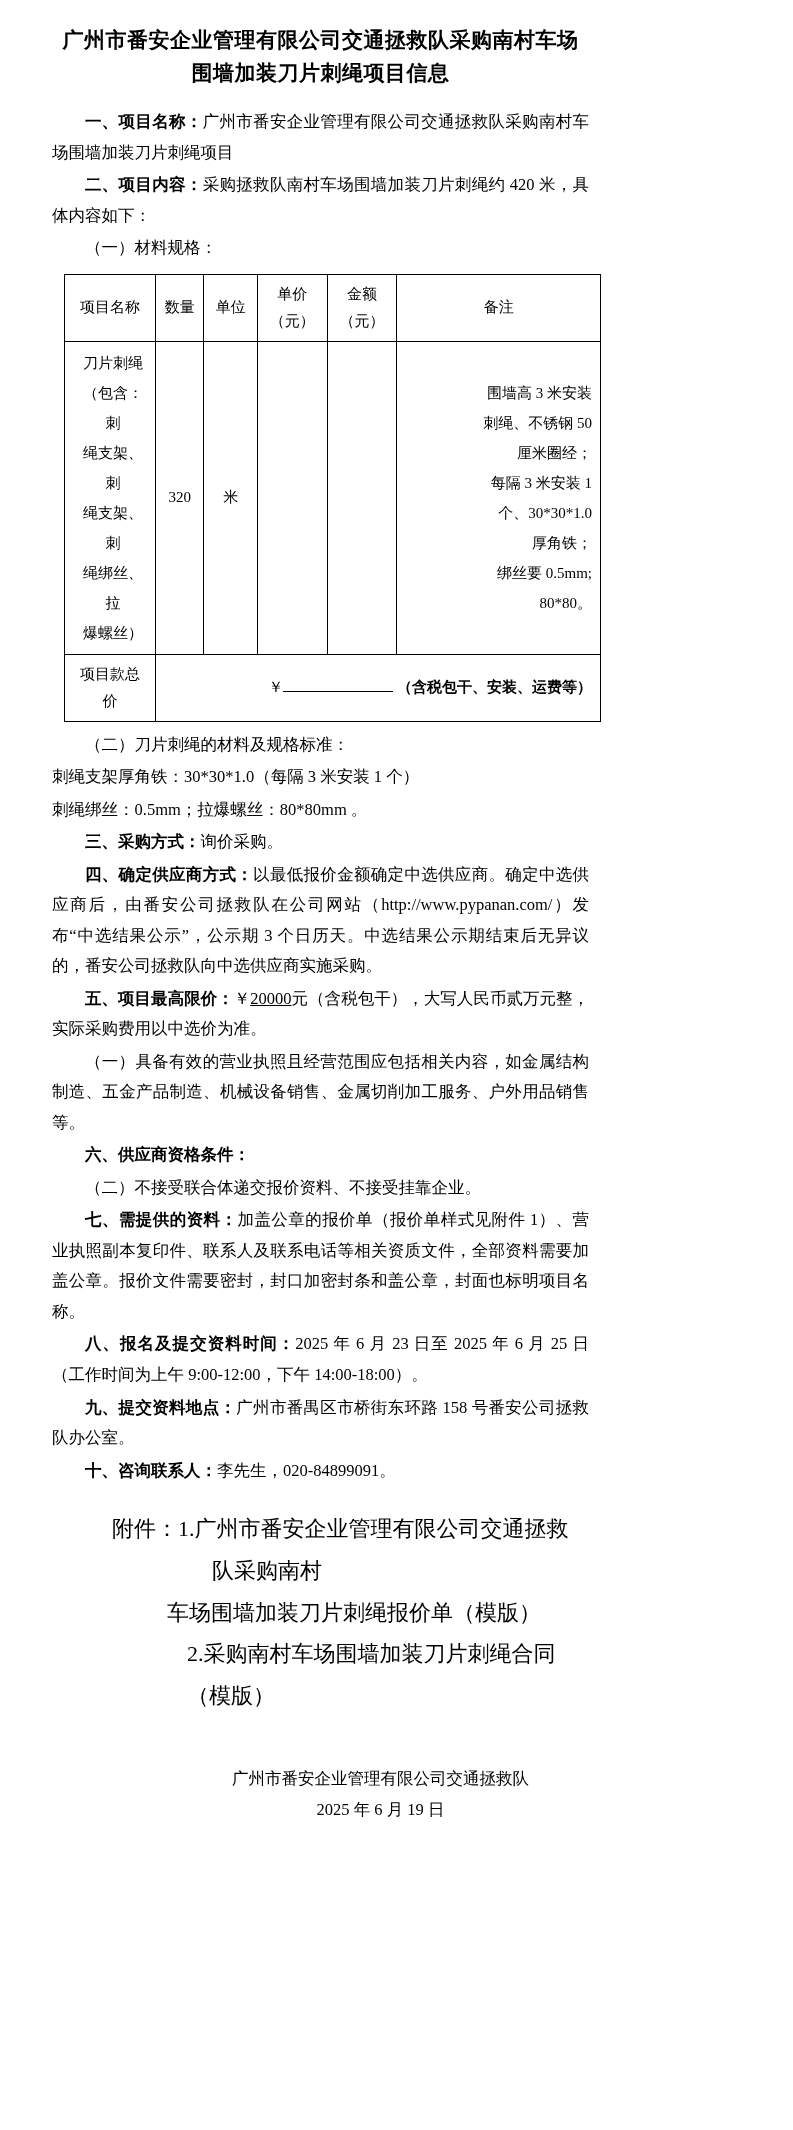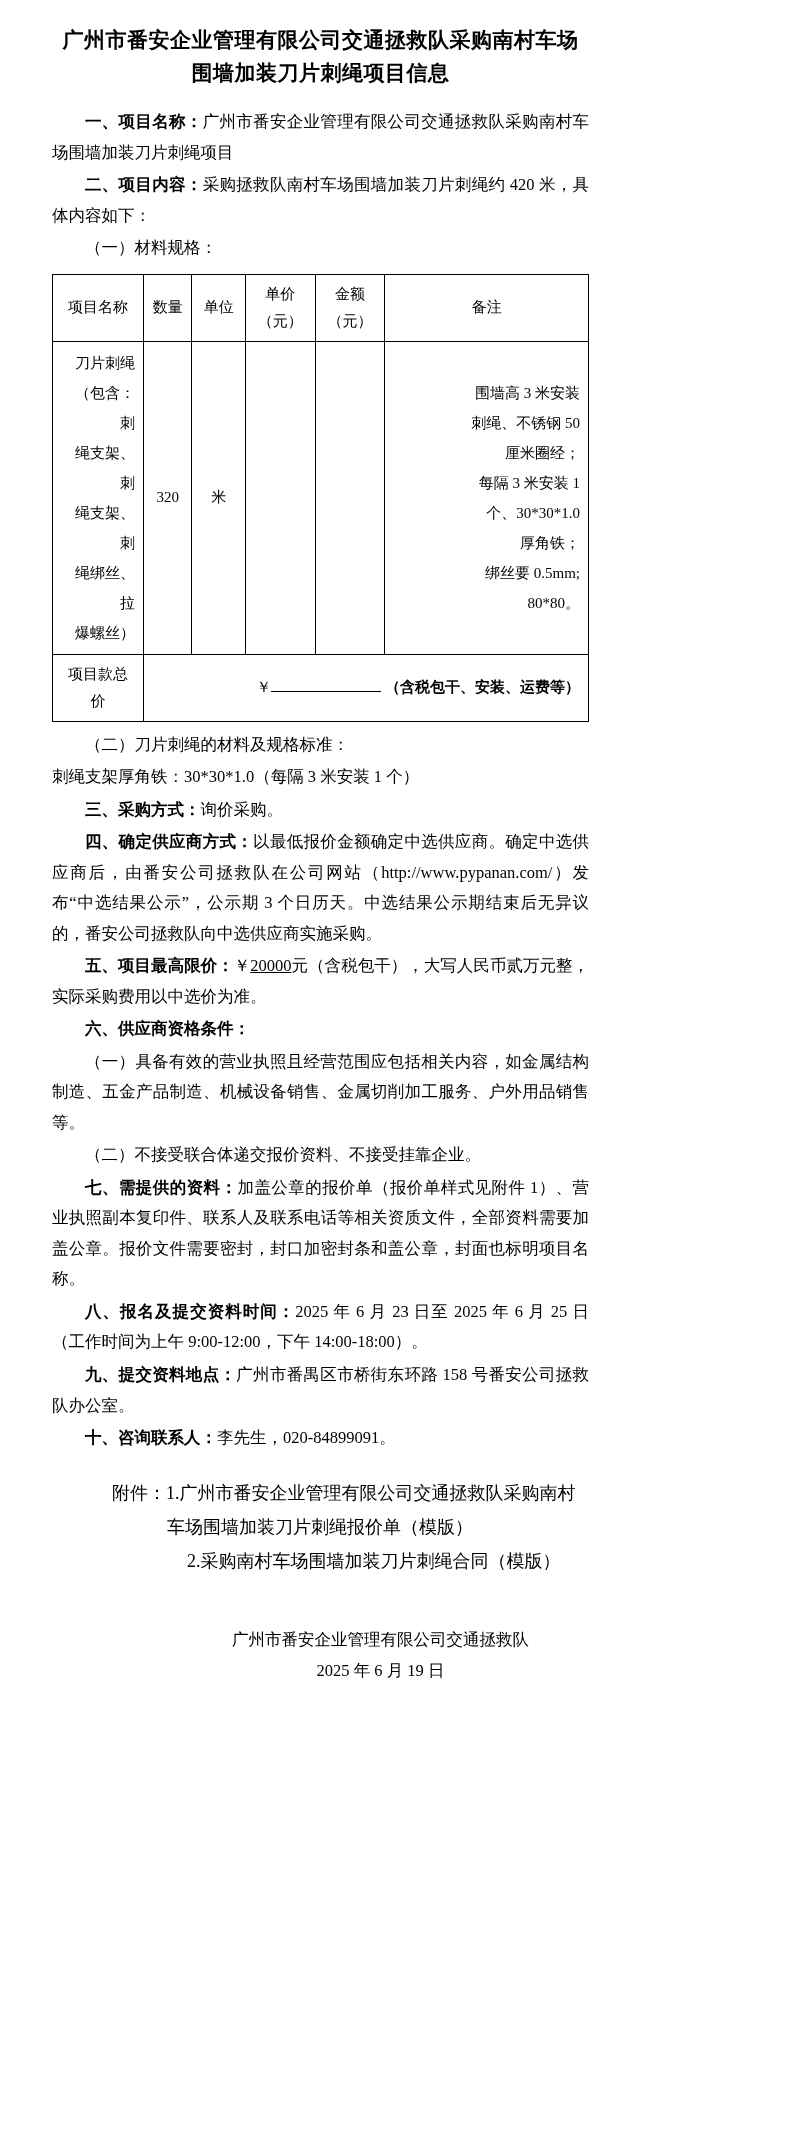--- a/index.html
+++ b/index.html
@@ -40,58 +40,58 @@
     text-decoration: underline;
   }
   .blank-line {
     display: inline-block;
     min-width: 110px;
     border-bottom: 1px solid #000;
   }
   table.mat {
     border-collapse: collapse;
     width: 100%;
-    margin: 10px 0 8px 0;
+    margin: 10px 0 8px 12px;
     table-layout: fixed;
   }
   table.mat th, table.mat td {
     border: 1px solid #000;
     font-size: 15px;
     line-height: 1.8;
     padding: 6px 8px;
     vertical-align: middle;
     text-align: center;
     font-weight: normal;
   }
   table.mat td.cell-desc {
     text-align: right;
     line-height: 2.0;
   }
   table.mat td.cell-name {
-    text-align: right;
+    text-align: center;
     line-height: 2.0;
     padding-left: 14px;
   }
   .col-name { width: 17%; }
   .col-qty  { width: 9%; }
   .col-unit { width: 10%; }
   .col-price{ width: 13%; }
   .col-amt  { width: 13%; }
   .col-note { width: 38%; }
   .th-two-line { line-height: 1.7; }
   .total-row td.total-label {
     text-align: center;
   }
   .total-row td.total-value {
     text-align: right;
     padding-left: 18px;
   }
   .spacer-md { height: 20px; }
   .attach {
-    font-size: 18px;
+    font-size: 22px;
     line-height: 1.9;
     margin: 0;
   }
   .attach-1 { text-indent: 0; padding-left: 160px; text-indent: -100px; }
   .attach-line2 { padding-left: 115px; }
   .attach-2 { padding-left: 135px; }
   .sign {
     font-size: 16.5px;
     line-height: 1.9;
     text-align: center;
@@ -170,29 +170,30 @@
         <td class="total-label">项目款总价</td>
         <td class="total-value" colspan="5">
           <span>￥</span><span class="blank-line"></span>&nbsp;<span class="bold">（含税包干、安装、运费等）</span>
         </td>
       </tr>
     </tbody>
   </table>
 
   <p class="para indent2">（二）刀片刺绳的材料及规格标准：</p>
   <p class="para">刺绳支架厚角铁：30*30*1.0（每隔 3 米安装 1 个）</p>
+  <p class="para">刺绳绑丝：0.5mm；拉爆螺丝：80*80mm 。</p>
 
   <p class="para indent2"><span class="bold">三、采购方式：</span><span>询价采购。</span></p>
 
   <p class="para indent2"><span class="bold">四、确定供应商方式：</span><span>以最低报价金额确定中选供应商。确定中选供应商后，由番安公司拯救队在公司网站（http://www.pypanan.com/）发布“中选结果公示”，公示期 3 个日历天。中选结果公示期结束后无异议的，番安公司拯救队向中选供应商实施采购。</span></p>
 
   <p class="para indent2"><span class="bold">五、项目最高限价：</span><span>￥</span><span class="under">20000</span><span>元（含税包干），大写人民币贰万元整，实际采购费用以中选价为准。</span></p>
 
+  <p class="para indent2">（一）具备有效的营业执照且经营范围应包括相关内容，如金属结构制造、五金产品制造、机械设备销售、金属切削加工服务、户外用品销售等。</p>
   <p class="para indent2 bold">六、供应商资格条件：</p>
-  <p class="para indent2">（一）具备有效的营业执照且经营范围应包括相关内容，如金属结构制造、五金产品制造、机械设备销售、金属切削加工服务、户外用品销售等。</p>
   <p class="para indent2">（二）不接受联合体递交报价资料、不接受挂靠企业。</p>
 
   <p class="para indent2"><span class="bold">七、需提供的资料：</span><span>加盖公章的报价单（报价单样式见附件 1）、营业执照副本复印件、联系人及联系电话等相关资质文件，全部资料需要加盖公章。报价文件需要密封，封口加密封条和盖公章，封面也标明项目名称。</span></p>
 
   <p class="para indent2"><span class="bold">八、报名及提交资料时间：</span><span>2025 年 6 月 23 日至 2025 年 6 月 25 日（工作时间为上午 9:00-12:00，下午 14:00-18:00）。</span></p>
 
   <p class="para indent2"><span class="bold">九、提交资料地点：</span><span>广州市番禺区市桥街东环路 158 号番安公司拯救队办公室。</span></p>
 
   <p class="para indent2"><span class="bold">十、咨询联系人：</span><span>李先生，020-84899091。</span></p>
 

